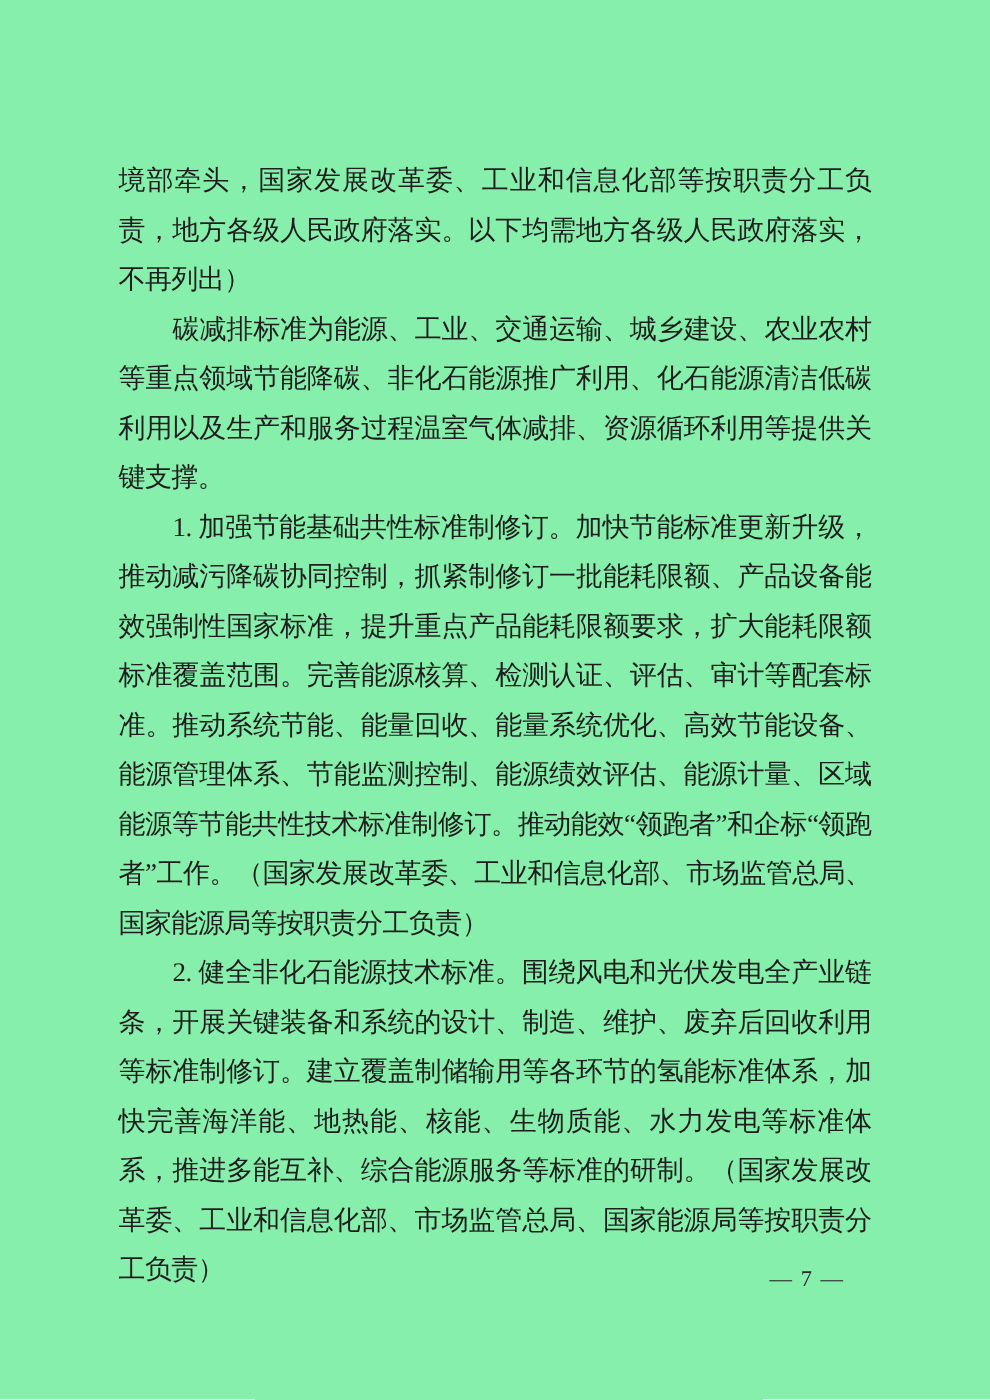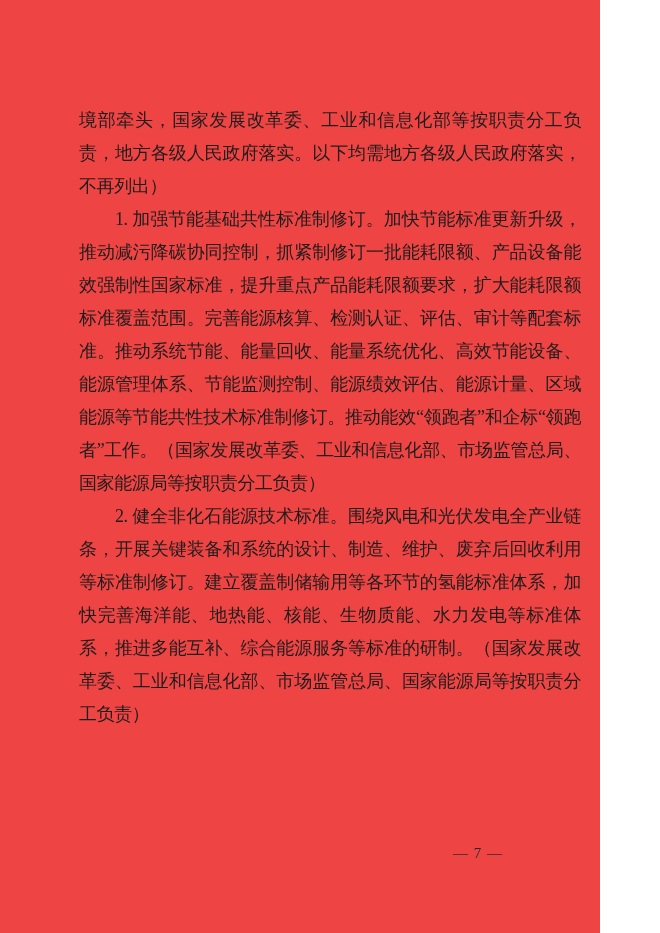--- a/index.html
+++ b/index.html
@@ -2,23 +2,23 @@
 <html><head>
 <meta charset="utf-8">
 <style>
   html, body {
     margin: 0;
     padding: 0;
     background: #ffffff;
   }
   .page {
     position: relative;
-    width: 600px;
+    width: 660px;
     height: 933px;
-    background: #ef4444;
+    background: #86efac;
     overflow: hidden;
     font-family: "Liberation Serif", "DejaVu Serif", serif;
     color: #1d1d1d;
   }
   .content {
     position: absolute;
     left: 79px;
     top: 104px;
     width: 502px;
   }
@@ -47,17 +47,18 @@
     color: #2a2a2a;
     font-family: "Liberation Serif", "DejaVu Serif", serif;
   }
 </style>
 </head>
 <body>
 
 <div class="page">
   <div class="content">
     <p class="noindent">境部牵头，国家发展改革委、工业和信息化部等按职责分工负责，地方各级人民政府落实。以下均需地方各级人民政府落实，不再列出）</p>
+    <p class="indent">碳减排标准为能源、工业、交通运输、城乡建设、农业农村等重点领域节能降碳、非化石能源推广利用、化石能源清洁低碳利用以及生产和服务过程温室气体减排、资源循环利用等提供关键支撑。</p>
     <p class="indent">1. 加强节能基础共性标准制修订。加快节能标准更新升级，推动减污降碳协同控制，抓紧制修订一批能耗限额、产品设备能效强制性国家标准，提升重点产品能耗限额要求，扩大能耗限额标准覆盖范围。完善能源核算、检测认证、评估、审计等配套标准。推动系统节能、能量回收、能量系统优化、高效节能设备、能源管理体系、节能监测控制、能源绩效评估、能源计量、区域能源等节能共性技术标准制修订。推动能效“领跑者”和企标“领跑者”工作。（国家发展改革委、工业和信息化部、市场监管总局、国家能源局等按职责分工负责）</p>
     <p class="indent">2. 健全非化石能源技术标准。围绕风电和光伏发电全产业链条，开展关键装备和系统的设计、制造、维护、废弃后回收利用等标准制修订。建立覆盖制储输用等各环节的氢能标准体系，加快完善海洋能、地热能、核能、生物质能、水力发电等标准体系，推进多能互补、综合能源服务等标准的研制。（国家发展改革委、工业和信息化部、市场监管总局、国家能源局等按职责分工负责）</p>
   </div>
   <div class="footer">— 7 —</div>
 </div>
 
 </body></html>

